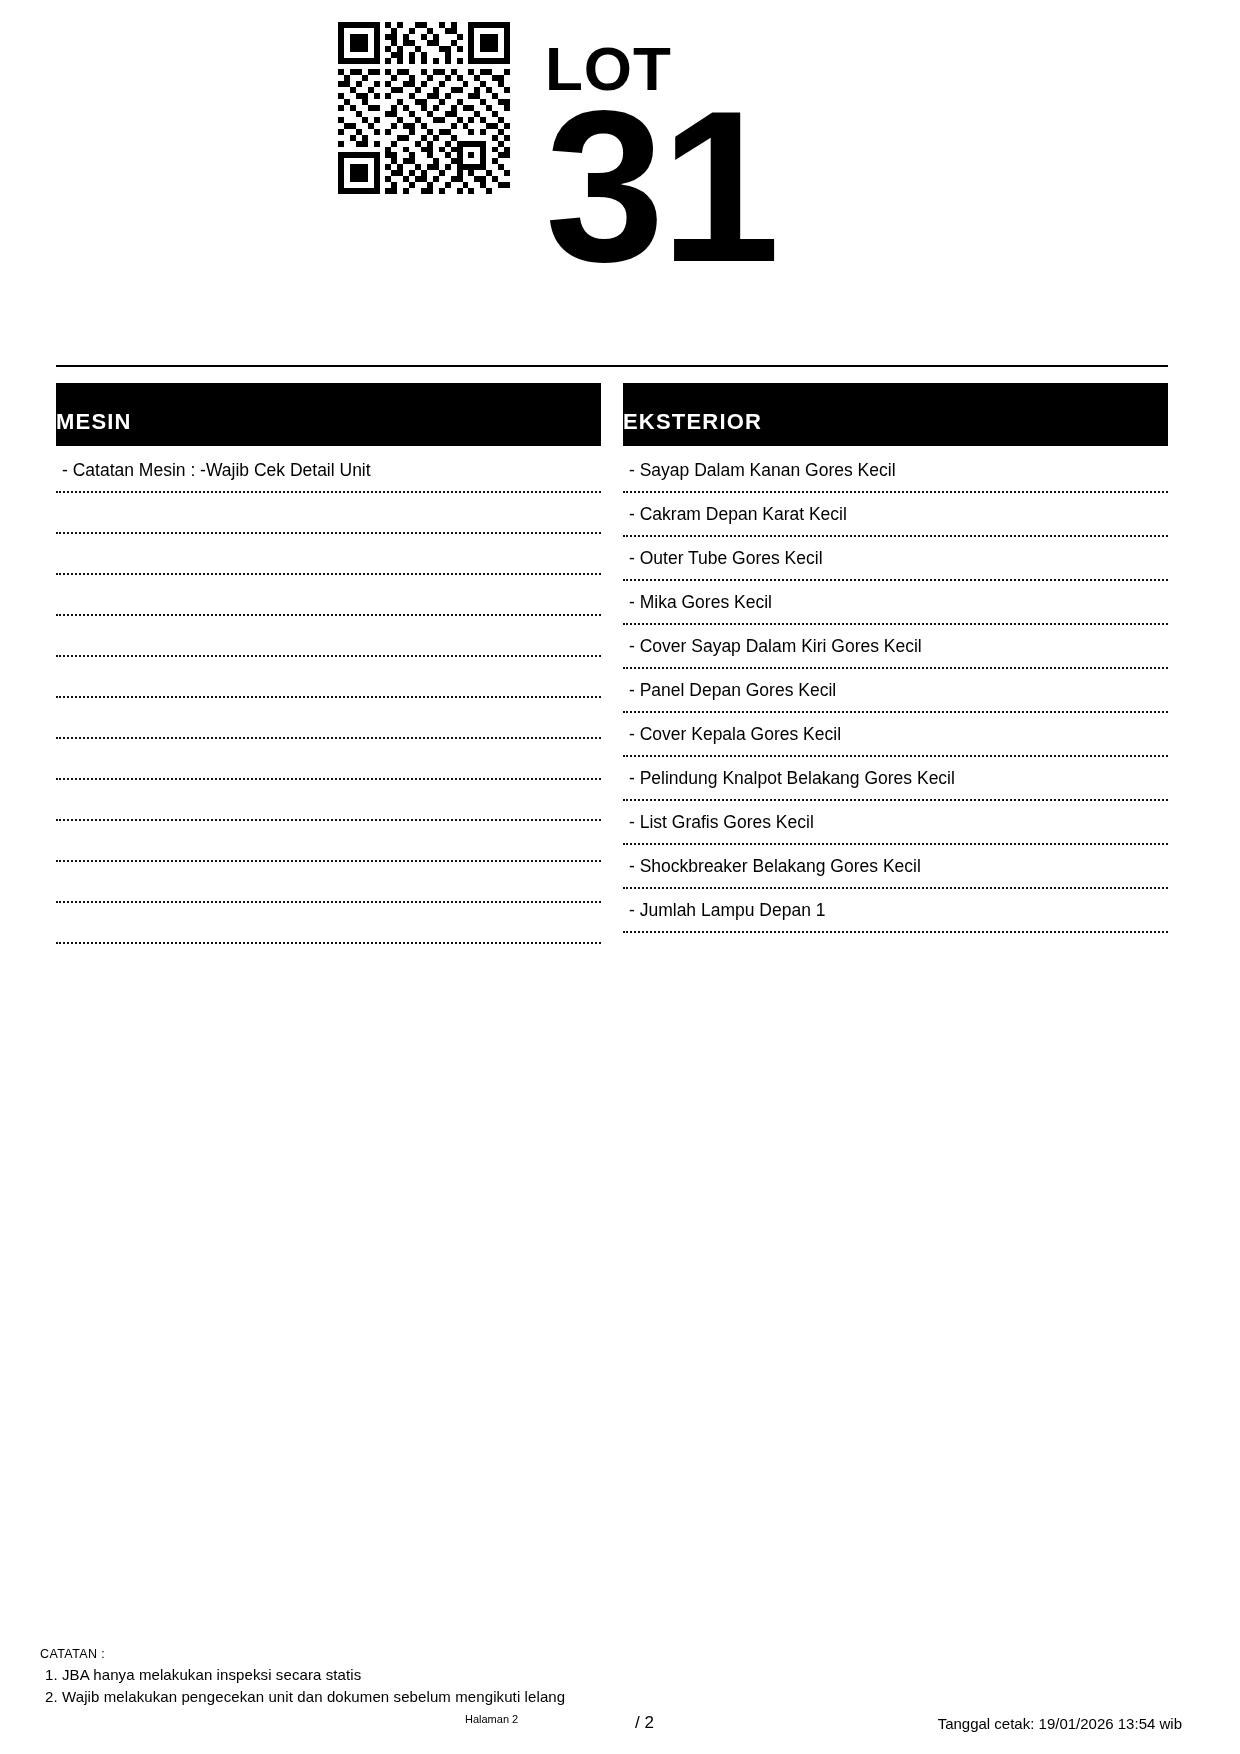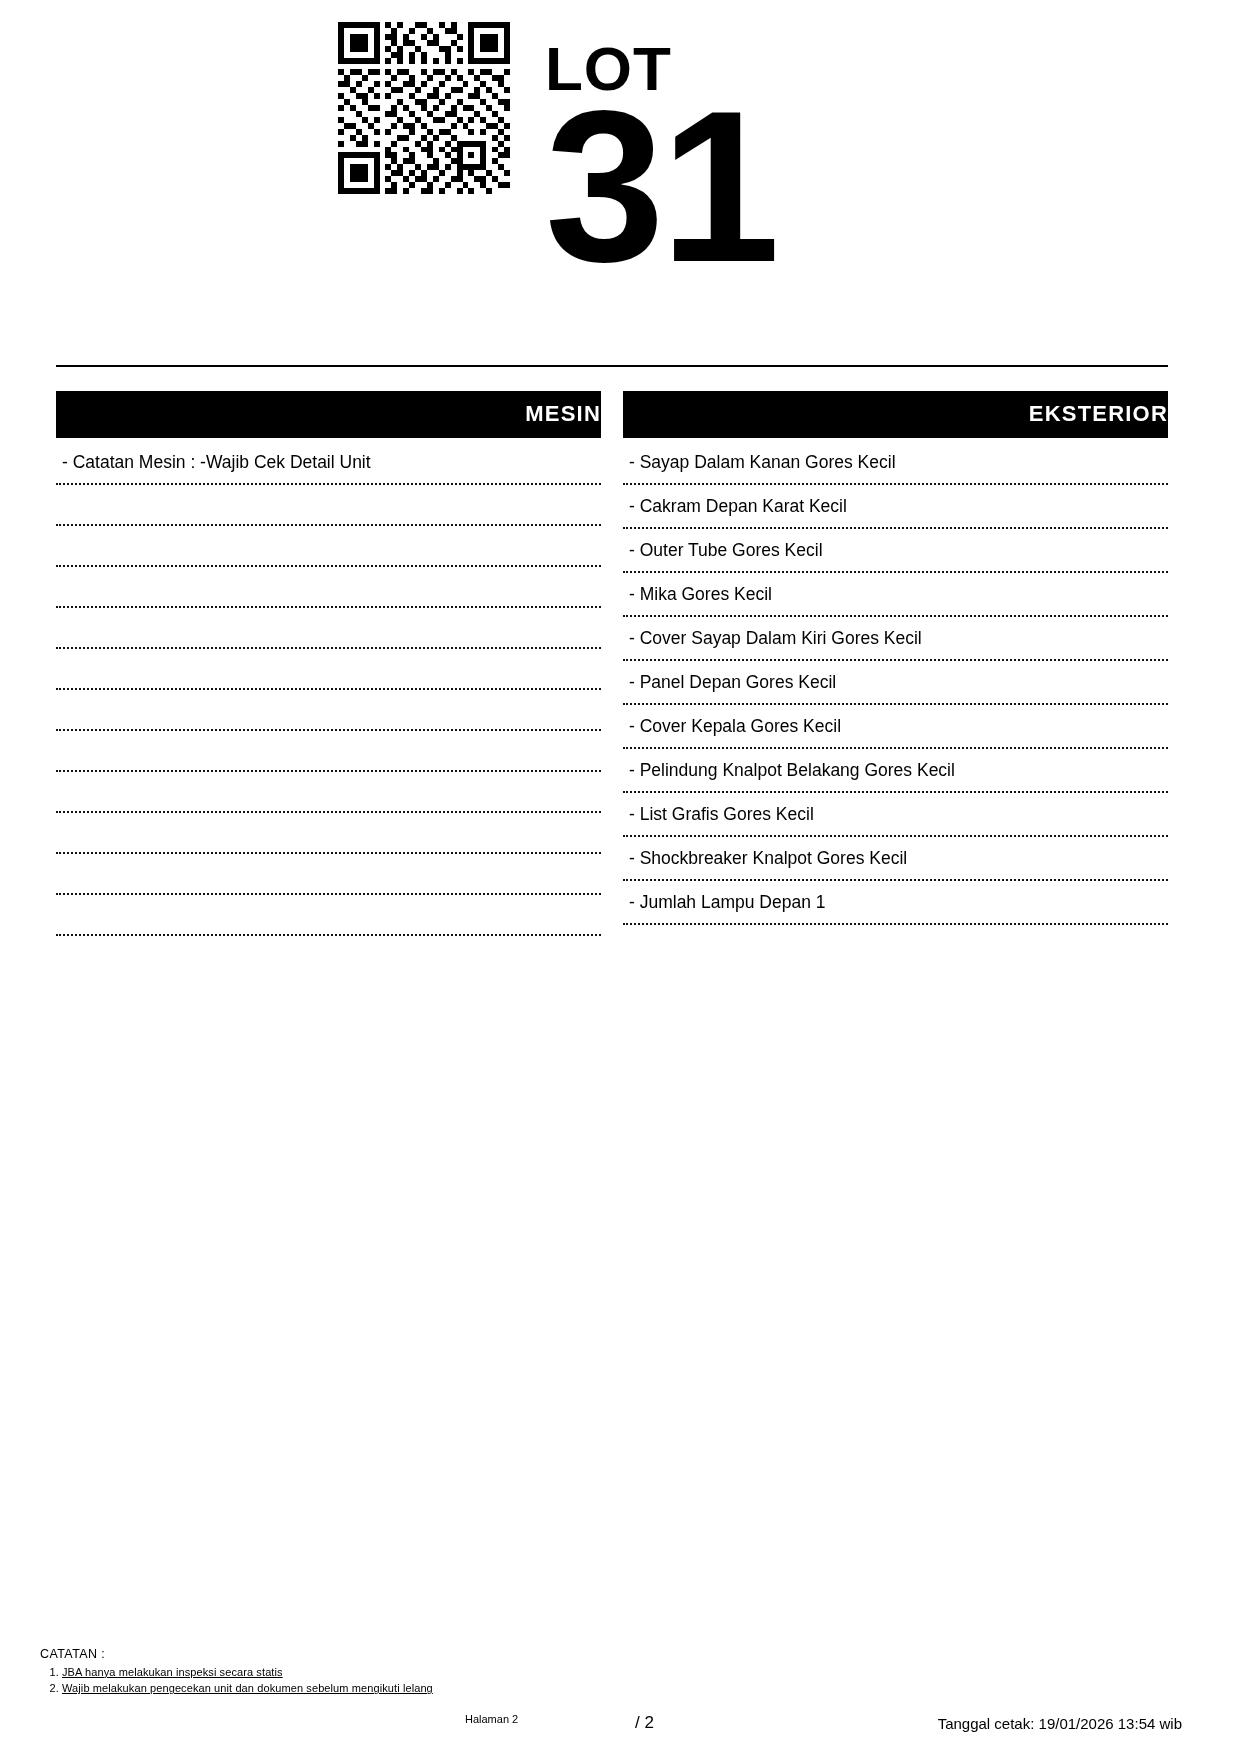--- a/index.html
+++ b/index.html
@@ -83,26 +83,25 @@
     top: 383px;
     width: 1112px;
     display: flex;
     gap: 22px;
   }
   .col { width: 545px; }
 
   .col-head {
     background: #000000;
     color: #ffffff;
-    text-align: right;
+    text-align: left;
     font-size: 22px;
     font-weight: bold;
     letter-spacing: 1.2px;
-    padding: 10px 0 11px 0;
-    margin-top: 8px;
+    padding: 26px 0 11px 0;
   }
 
   .items { margin-top: 14px; }
   .item {
     font-size: 17.5px;
     line-height: 1.2;
     padding: 0 2px 10px 6px;
     border-bottom: 2px dotted #111;
     min-height: 30px;
     margin-bottom: 11px;
@@ -123,21 +122,21 @@
     left: 40px;
     top: 0;
     font-size: 12.5px;
     line-height: 1.5;
   }
   .catatan .title { letter-spacing: 0.4px; }
   .catatan ol {
     margin: 0;
     padding-left: 22px;
   }
-  .catatan li { font-size: 11px; letter-spacing: 0.1px; text-decoration: underline; }
+  .catatan li { font-size: 15px; letter-spacing: 0.1px; }
 
   .pagebar {
     position: absolute;
     left: 0;
     top: 68px;
     width: 1240px;
     height: 30px;
   }
   .page-label {
     position: absolute;
@@ -441,21 +440,21 @@
       <div class="items">
         <div class="item">- Sayap Dalam Kanan Gores Kecil</div>
         <div class="item">- Cakram Depan Karat Kecil</div>
         <div class="item">- Outer Tube Gores Kecil</div>
         <div class="item">- Mika Gores Kecil</div>
         <div class="item">- Cover Sayap Dalam Kiri Gores Kecil</div>
         <div class="item">- Panel Depan Gores Kecil</div>
         <div class="item">- Cover Kepala Gores Kecil</div>
         <div class="item">- Pelindung Knalpot Belakang Gores Kecil</div>
         <div class="item">- List Grafis Gores Kecil</div>
-        <div class="item">- Shockbreaker Knalpot Gores Kecil</div>
+        <div class="item">- Shockbreaker Belakang Gores Kecil</div>
         <div class="item">- Jumlah Lampu Depan 1</div>
       </div>
     </div>
 
   </div>
 
   <div class="footer">
     <div class="catatan">
       <div class="title">CATATAN :</div>
       <ol>

